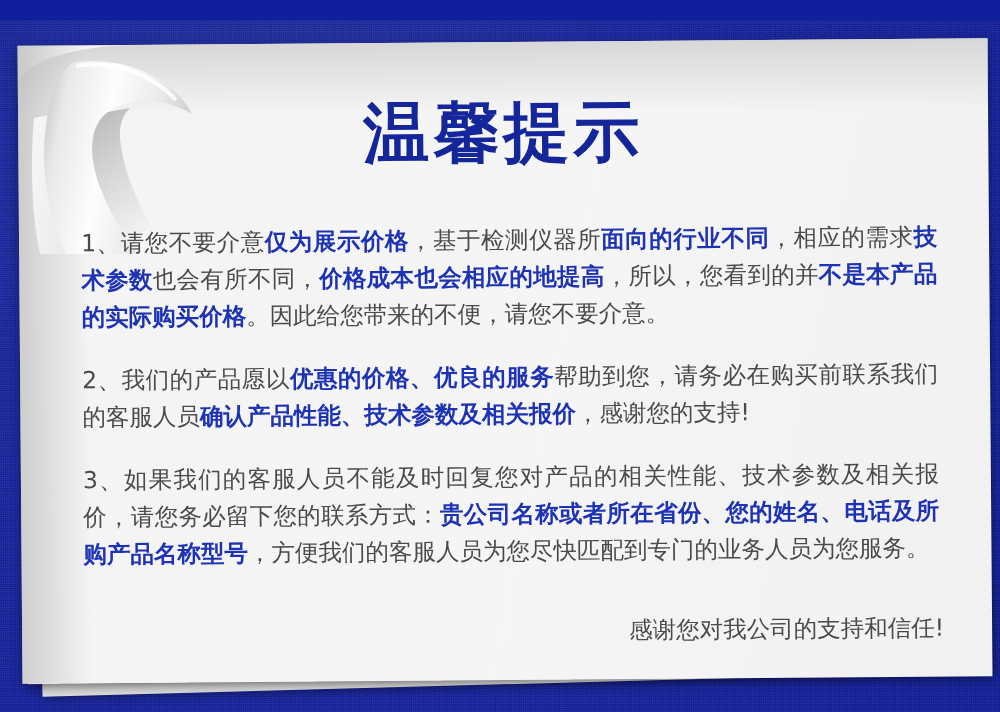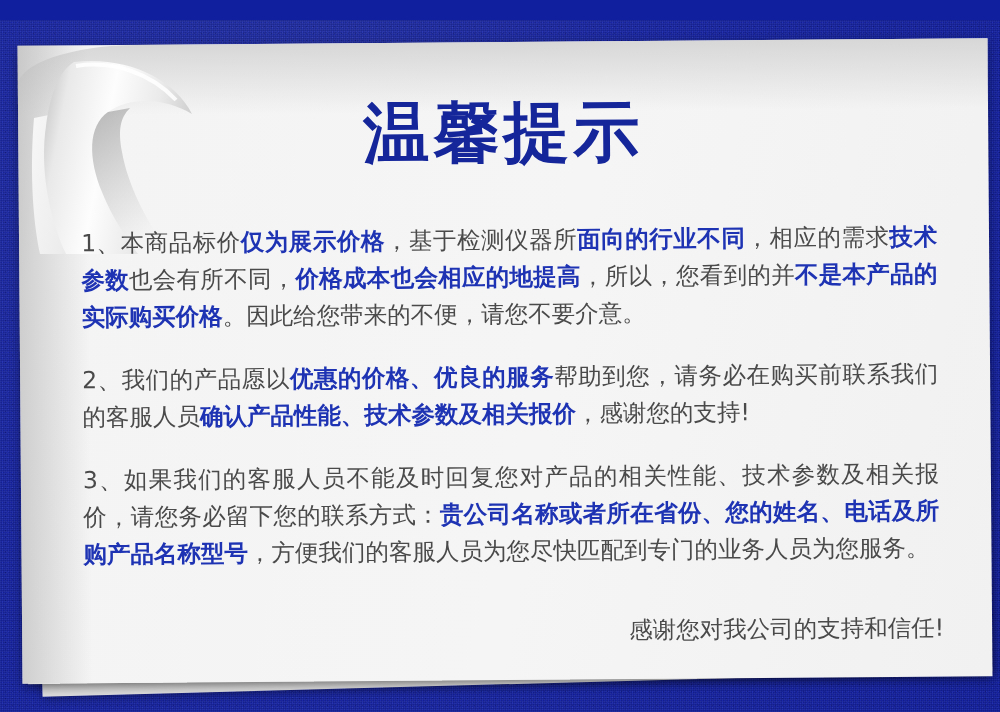--- a/index.html
+++ b/index.html
@@ -141,21 +141,21 @@
 
       <path d="M80 40 C 118 34, 156 48, 180 74" fill="none" stroke="rgba(255,255,255,0.85)" stroke-width="4"></path>
     </svg>
   </div>
 
   <div class="content">
 
     <div class="title">温馨提示</div>
 
     <div class="body">
-      <p class="para"><span class="idx">1、</span><span>本商品标价</span><span class="hl">仅为展示价格</span><span>，基于检测仪器所</span><span class="hl">面向的行业不同</span><span>，相应的需求</span><span class="hl">技术参数</span><span>也会有所不同，</span><span class="hl">价格成本也会相应的地提高</span><span>，所以，您看到的并</span><span class="hl">不是本产品的实际购买价格</span><span>。因此给您带来的不便，请您不要介意。</span></p>
+      <p class="para"><span class="idx">1、</span><span>请您不要介意</span><span class="hl">仅为展示价格</span><span>，基于检测仪器所</span><span class="hl">面向的行业不同</span><span>，相应的需求</span><span class="hl">技术参数</span><span>也会有所不同，</span><span class="hl">价格成本也会相应的地提高</span><span>，所以，您看到的并</span><span class="hl">不是本产品的实际购买价格</span><span>。因此给您带来的不便，请您不要介意。</span></p>
       <p class="para"><span class="idx">2、</span><span>我们的产品愿以</span><span class="hl">优惠的价格、优良的服务</span><span>帮助到您，请务必在购买前联系我们的客服人员</span><span class="hl">确认产品性能、技术参数及相关报价</span><span>，感谢您的支持!</span></p>
       <p class="para"><span class="idx">3、</span><span>如果我们的客服人员不能及时回复您对产品的相关性能、技术参数及相关报价，请您务必留下您的联系方式：</span><span class="hl">贵公司名称或者所在省份、您的姓名、电话及所购产品名称型号</span><span>，方便我们的客服人员为您尽快匹配到专门的业务人员为您服务。</span></p>
     </div>
 
     <div class="closing">感谢您对我公司的支持和信任!</div>
 
   </div>
 </div>
 
 </body></html>

